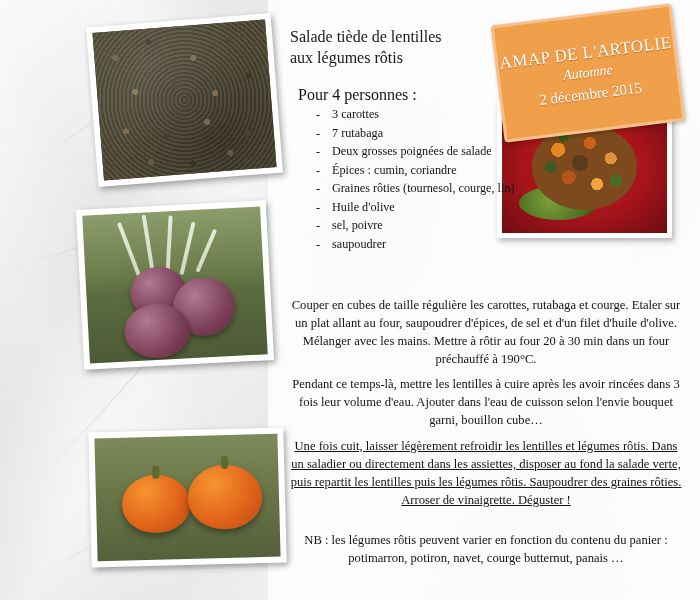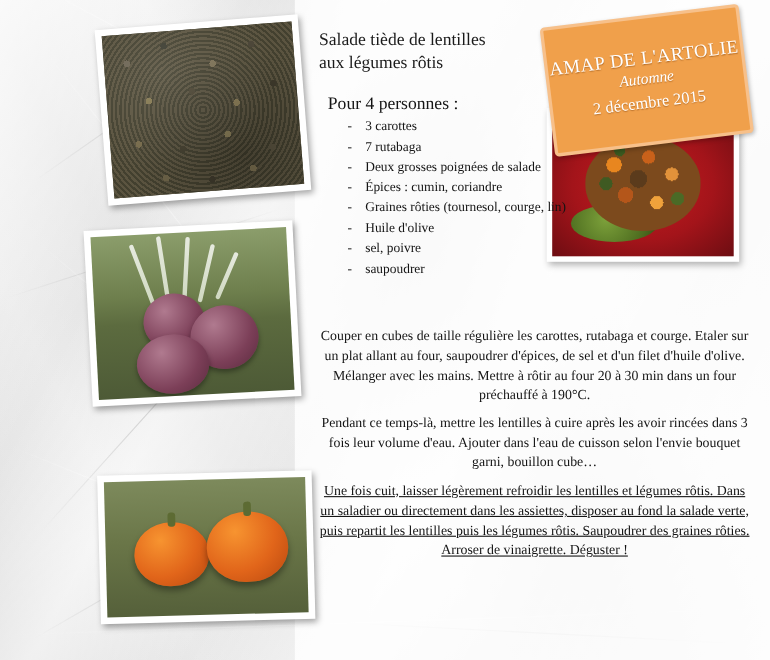--- a/index.html
+++ b/index.html
@@ -348,14 +348,15 @@
     <li>Épices : cumin, coriandre</li>
     <li>Graines rôties (tournesol, courge, lin)</li>
     <li>Huile d'olive</li>
     <li>sel, poivre</li>
     <li>saupoudrer</li>
   </ul>
 
   <p class="para" id="para-1">Couper en cubes de taille régulière les carottes, rutabaga et courge. Etaler sur un plat allant au four, saupoudrer d'épices, de sel et d'un filet d'huile d'olive. Mélanger avec les mains. Mettre à rôtir au four 20 à 30 min dans un four préchauffé à 190°C.</p>
   <p class="para" id="para-2">Pendant ce temps-là, mettre les lentilles à cuire après les avoir rincées dans 3 fois leur volume d'eau. Ajouter dans l'eau de cuisson selon l'envie bouquet garni, bouillon cube…</p>
   <p class="para" id="para-3">Une fois cuit, laisser légèrement refroidir les lentilles et légumes rôtis. Dans un saladier ou directement dans les assiettes, disposer au fond la salade verte, puis repartit les lentilles puis les légumes rôtis. Saupoudrer des graines rôties. Arroser de vinaigrette. Déguster !</p>
+  <p class="para" id="para-4">NB : les légumes rôtis peuvent varier en fonction du contenu du panier : potimarron, potiron, navet, courge butternut, panais …</p>
 
 </div>
 
 </body></html>

